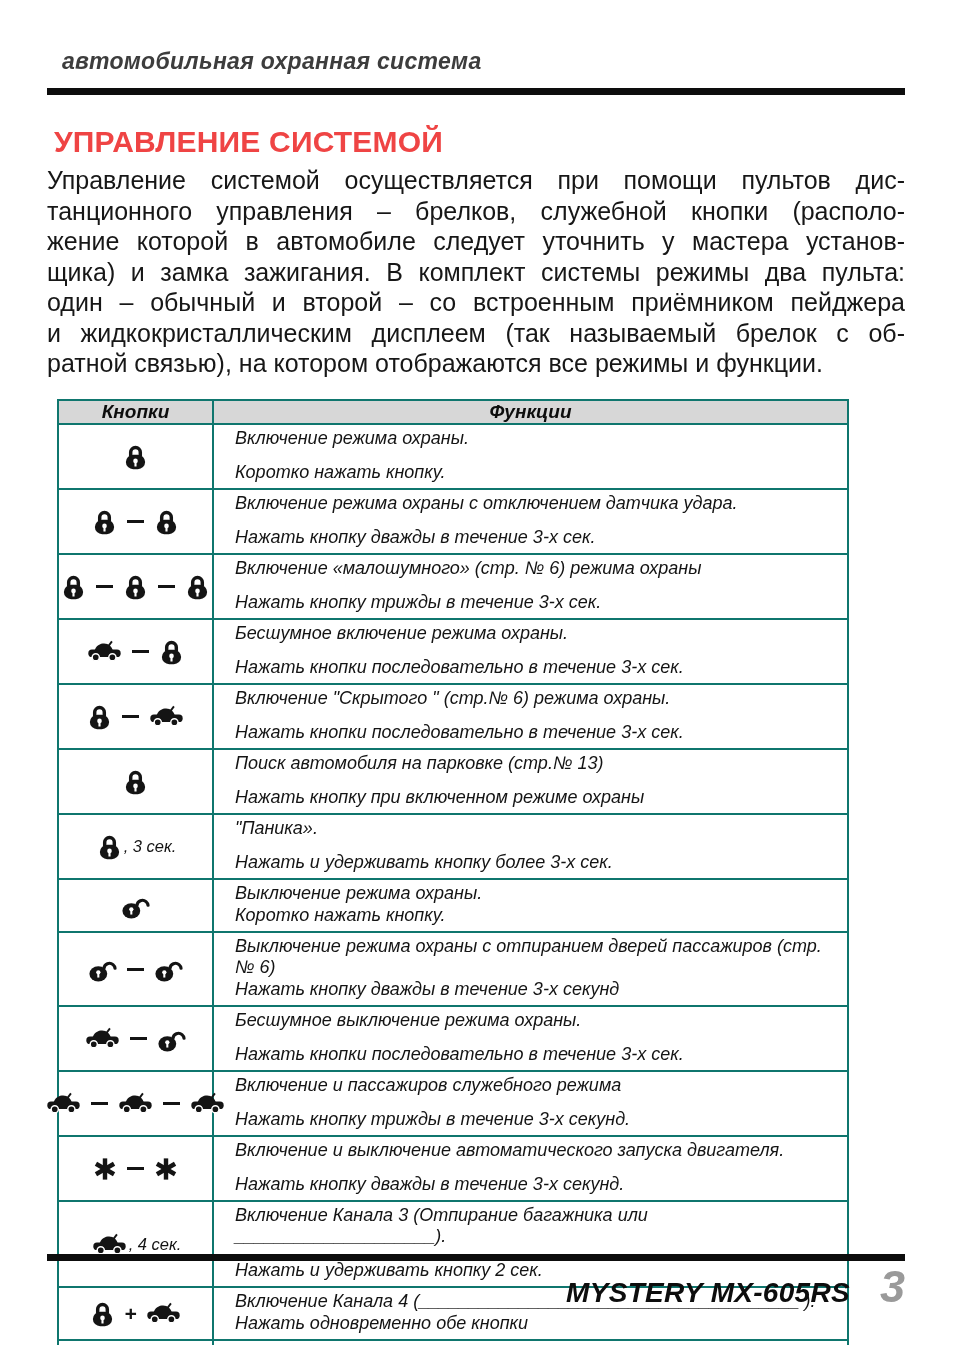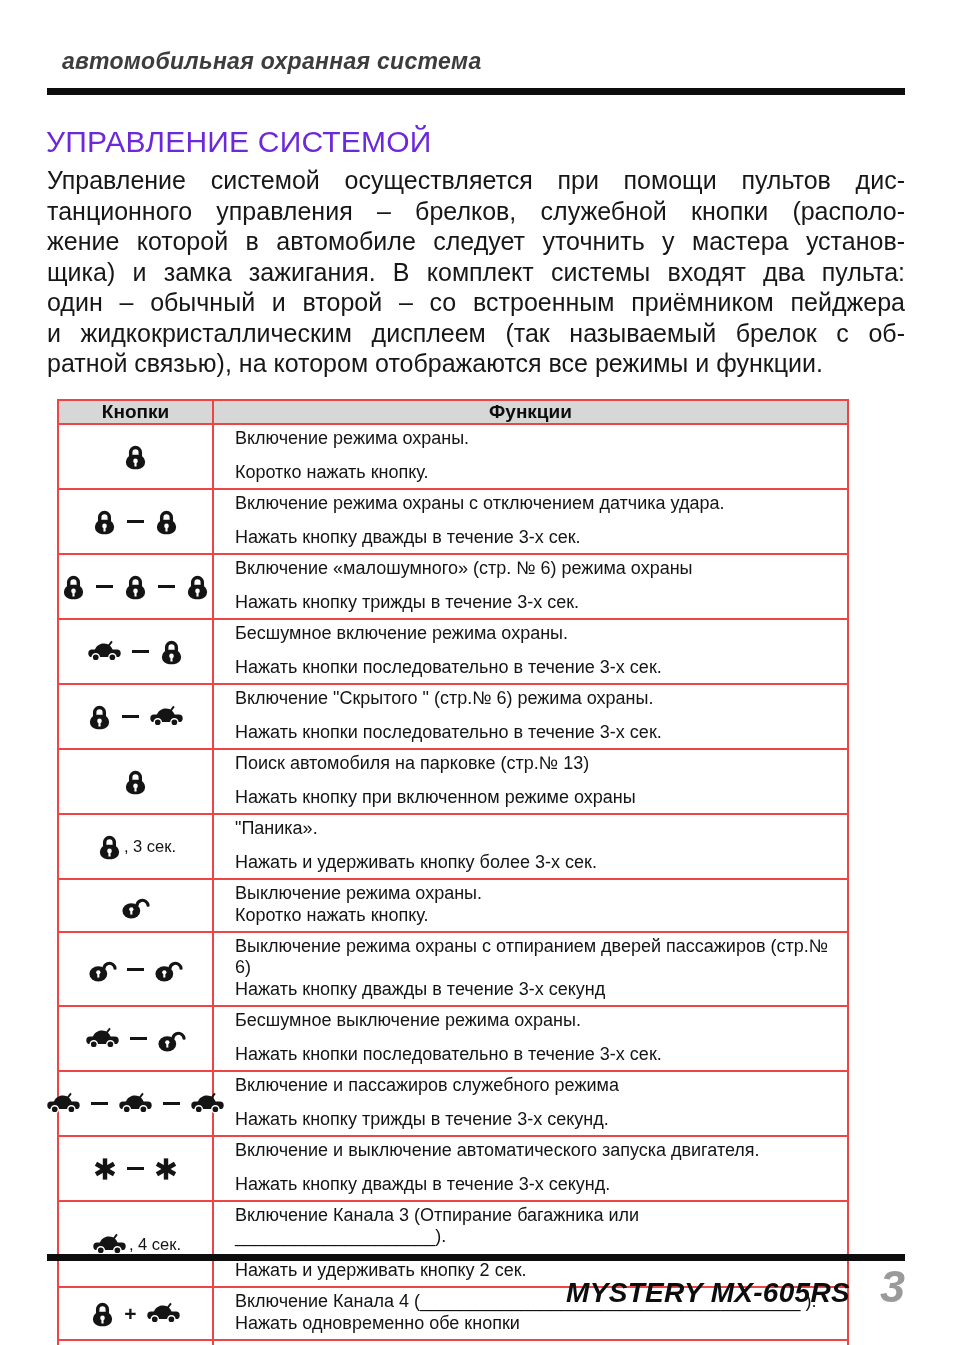--- a/index.html
+++ b/index.html
@@ -9,32 +9,32 @@
     -webkit-font-smoothing:antialiased;
   }
   .running-head{
     position:absolute;left:62px;top:48px;
     font-size:23px;font-weight:bold;font-style:italic;color:#3d3d3d;letter-spacing:.3px;
   }
   .rule{position:absolute;left:47px;width:858px;height:7px;background:#0d0d0d}
   .rule.top{top:88px}
   .rule.bottom{top:1254px}
   .section-title{
-    position:absolute;left:46px;top:125px;
-    font-size:30px;font-weight:normal;color:#6d28d9;letter-spacing:.2px;
+    position:absolute;left:54px;top:125px;
+    font-size:30px;font-weight:bold;color:#ef4444;letter-spacing:.2px;
   }
   .intro{position:absolute;left:47px;top:166px;width:858px;font-size:25px;color:#171717}
   .para-line{height:30.5px;text-align:justify;text-align-last:justify}
   .para-line.para-last{text-align-last:left}
 
   table.ctrl{
     position:absolute;left:57px;top:399px;width:792px;
     border-collapse:collapse;table-layout:fixed;
   }
-  table.ctrl th, table.ctrl td{border:2px solid #ef4444;}
+  table.ctrl th, table.ctrl td{border:2px solid #0f766e;font-style:italic;}
   th.col-buttons{width:153px}
   table.ctrl th{
     background:#d7d7d7;font-size:19px;font-weight:bold;color:#0d0d0d;
     height:22px;text-align:center;padding:0;
   }
   td.btn-cell{text-align:center;vertical-align:middle;padding:2px 2px}
   .btn-wrap{display:flex;align-items:center;justify-content:center}
   td.fn-cell{padding:3px 8px 5px 21px;font-size:18px;line-height:21px;vertical-align:middle}
   tr.loose{height:56px}
   tr.compact{height:45px}
@@ -55,21 +55,21 @@
 
 <div class="running-head">автомобильная охранная система</div>
 <div class="rule top"></div>
 
 <div class="section-title">УПРАВЛЕНИЕ СИСТЕМОЙ</div>
 
 <div class="intro">
     <div class="para-line">Управление системой осуществляется при помощи пультов дис-</div>
     <div class="para-line">танционного управления – брелков, служебной кнопки (располо-</div>
     <div class="para-line">жение которой в автомобиле следует уточнить у мастера установ-</div>
-    <div class="para-line">щика) и замка зажигания. В комплект системы входят два пульта:</div>
+    <div class="para-line">щика) и замка зажигания. В комплект системы режимы два пульта:</div>
     <div class="para-line">один – обычный и второй – со встроенным приёмником пейджера</div>
     <div class="para-line">и жидкокристаллическим дисплеем (так называемый брелок с об-</div>
     <div class="para-line para-last">ратной связью), на котором отображаются все режимы и функции.</div>
   </div>
 
 <table class="ctrl">
   <thead>
     <tr>
       <th class="col-buttons">Кнопки</th>
       <th class="col-functions">Функции</th>

